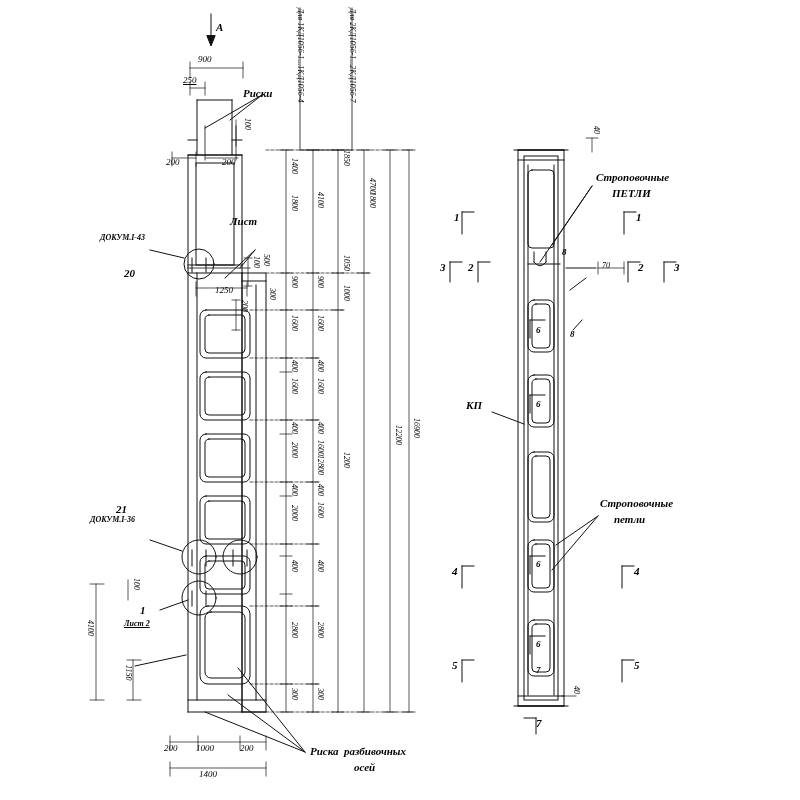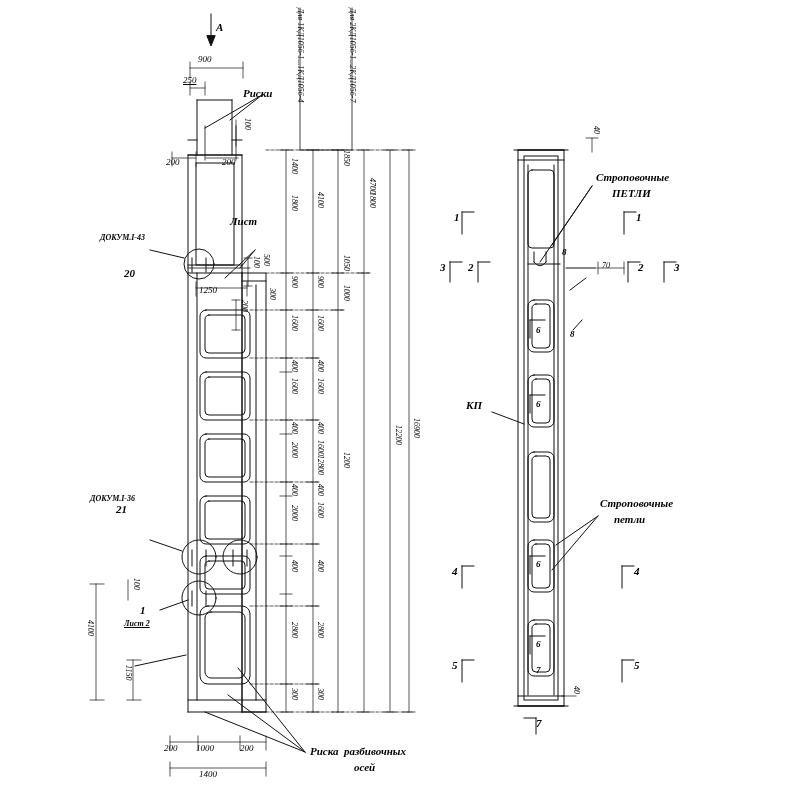--- a/index.html
+++ b/index.html
@@ -251,25 +251,25 @@
 <div class="lbl xs v" style="left:243px; top:118px;">100</div>
 <div class="lbl sm" style="left:166px; top:158px;">200</div>
 <div class="lbl sm" style="left:222px; top:158px;">200</div>
 
 <div class="lbl b" style="left:243px; top:88px;">Риски</div>
 <div class="lbl b" style="left:230px; top:216px;">Лист</div>
 
 <div class="lbl b" style="left:124px; top:232px;margin-top:36px;">20</div>
 <div class="lbl b xs" style="left:100px; top:234px;">ДОКУМ.I-43</div>
 <div class="lbl b" style="left:116px; top:504px;">21</div>
-<div class="lbl b xs" style="left:90px; top:495px;">ДОКУМ.I-36</div>
+<div class="lbl b xs" style="left:90px; top:516px;">ДОКУМ.I-36</div>
 <div class="lbl b" style="left:140px; top:605px;">1</div>
 <div class="lbl b xs" style="left:124px; top:620px;text-decoration:underline;">Лист 2</div>
 
-<div class="lbl sm" style="left:199px; top:286px;">1250</div>
+<div class="lbl sm" style="left:199px; top:286px;padding-left:16px;">1250</div>
 <div class="lbl xs v" style="left:252px; top:256px;">100</div>
 <div class="lbl xs v" style="left:262px; top:254px;">500</div>
 <div class="lbl xs v" style="left:240px; top:300px;">200</div>
 <div class="lbl xs v" style="left:268px; top:288px;">300</div>
 
 <div class="lbl xs v" style="left:296px; top:8px;">Для 1КД1056-1...1КД1056-4</div>
 <div class="lbl xs v" style="left:348px; top:8px;">Для 2КД1056-1...2КД1056-7</div>
 
 <div class="lbl xs v" style="left:290px; top:158px;">1400</div>
 <div class="lbl xs v" style="left:290px; top:195px;">1800</div>

